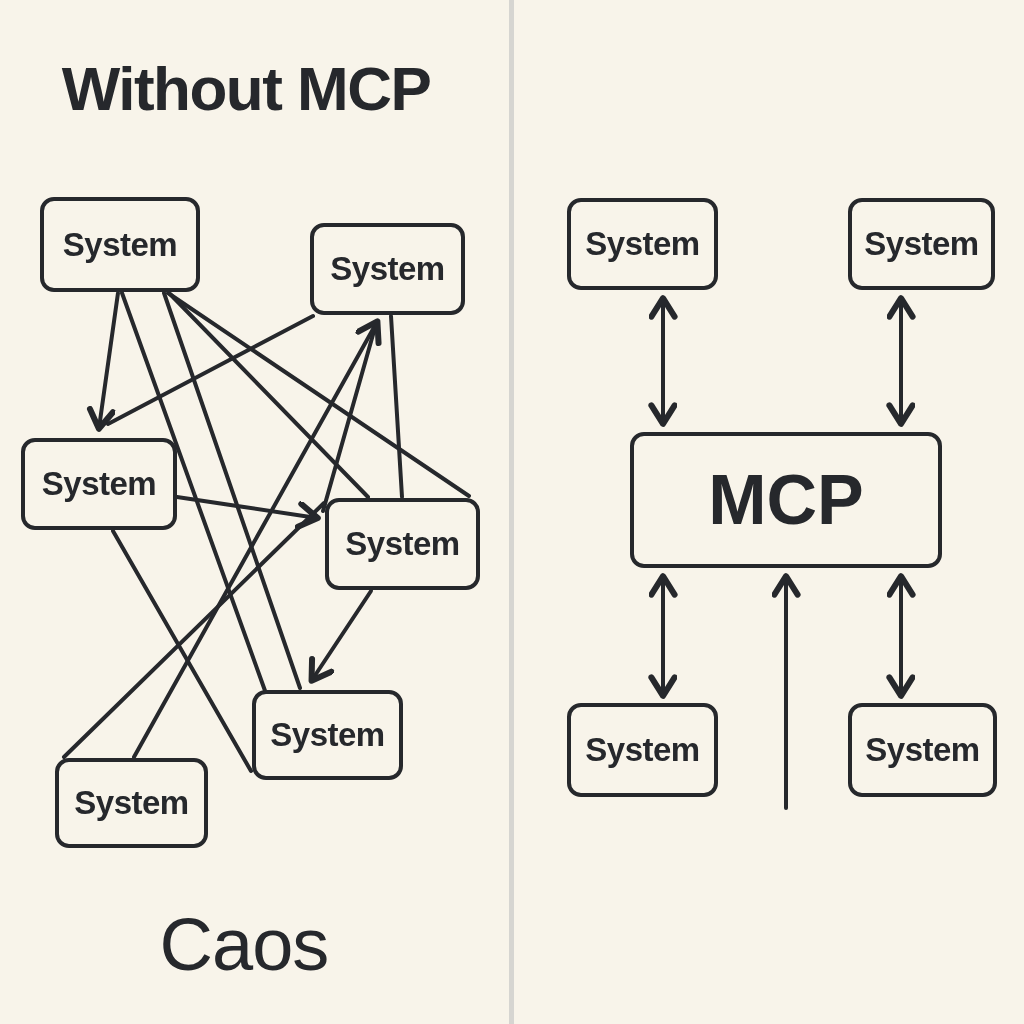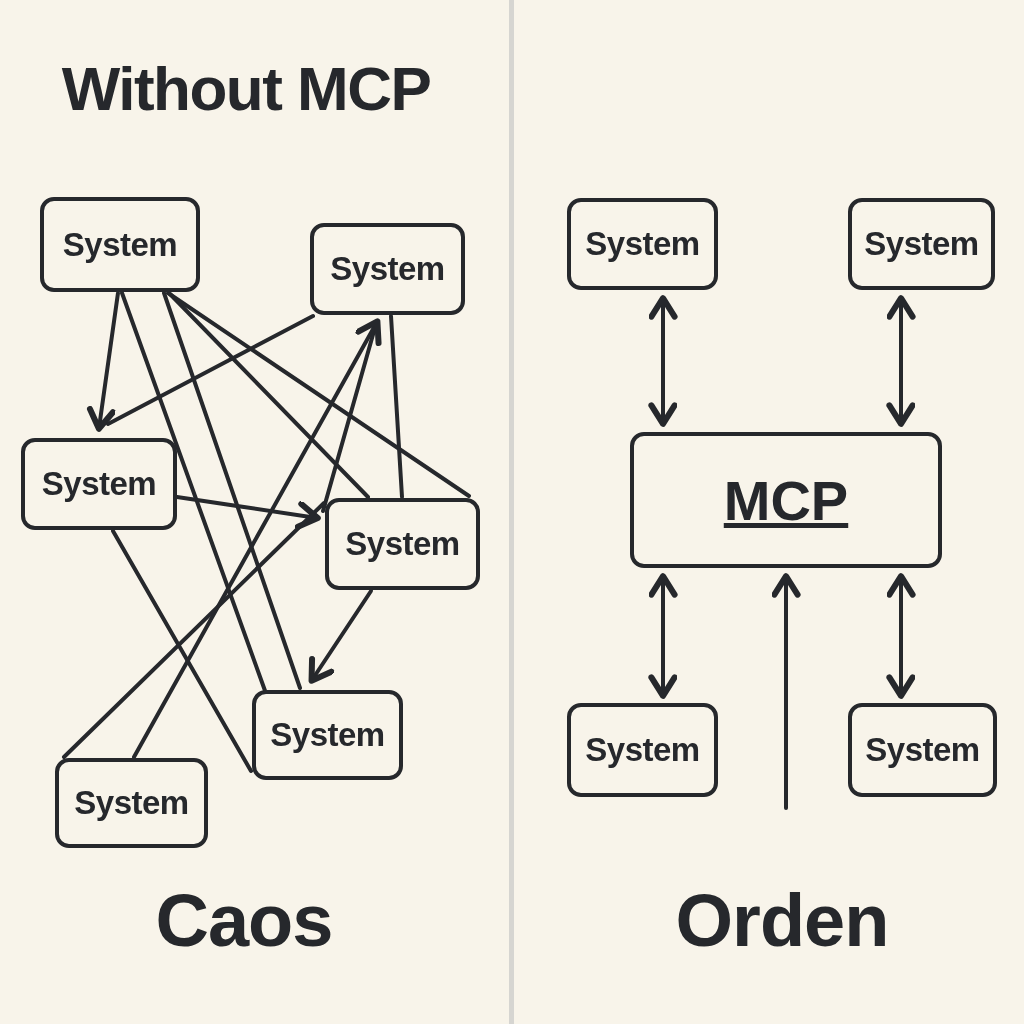--- a/index.html
+++ b/index.html
@@ -11,30 +11,30 @@
   svg.wires{position:absolute;left:0;top:0;width:1024px;height:1024px;}
   .wire{stroke:var(--ink,#26282c);stroke-width:4;fill:none;stroke-linecap:round;}
   .ah-path{stroke:var(--ink,#26282c);fill:none;}
   .divider{position:absolute;top:0;bottom:0;background:var(--div,#d6d5d1);}
   .title{
     position:absolute;transform:translateX(-50%);
     font-size:62px;font-weight:700;letter-spacing:-1.5px;white-space:nowrap;line-height:1;
   }
   .caption{
     position:absolute;transform:translateX(-50%);
-    font-size:74px;font-weight:700;letter-spacing:-1px;white-space:nowrap;line-height:1;
+    font-size:74px;font-weight:400;letter-spacing:-1px;white-space:nowrap;line-height:1;margin-top:24px;
   }
   .sysbox{
     position:absolute;box-sizing:border-box;
     border:4px solid var(--ink,#26282c);border-radius:14px;
     background:var(--bg,#f8f4ea);
     display:flex;align-items:center;justify-content:center;
   }
   .sysbox .lbl{font-size:33px;font-weight:600;letter-spacing:-0.5px;}
-  .sysbox.hub .lbl{font-size:56px;font-weight:700;letter-spacing:0px;text-decoration:underline;}
+  .sysbox.hub .lbl{font-size:70px;font-weight:700;letter-spacing:0px;}
 </style>
 </head>
 <body>
 
 <div class="canvas" id="canvas" style="--bg: #f8f4ea; --ink: #26282c; --div: #d6d5d1;">
 
   <svg class="wires" id="wires" viewBox="0 0 1024 1024" xmlns="http://www.w3.org/2000/svg">
     <defs>
       <marker id="ah" markerUnits="strokeWidth" markerWidth="8" markerHeight="8" refX="5.2" refY="3.5" orient="auto-start-reverse">
         <path class="ah-path" d="M0.8,0.6 L5.4,3.5 L0.8,6.4" stroke-width="1.5" stroke-linecap="round" stroke-linejoin="round"></path>
@@ -96,15 +96,14 @@
       </div>
       <div class="sysbox" style="left: 848px; top: 703px; width: 149px; height: 94px;">
         <span class="lbl">System</span>
       </div>
       <div class="sysbox hub" style="left: 630px; top: 432px; width: 312px; height: 136px;">
         <span class="lbl">MCP</span>
       </div>
     </div>
 
   <div class="caption" id="left-caption" style="left: 244px; top: 884px;">Caos</div>
-  <div class="caption" id="right-caption" style="left: 782px; top: 884px;">Orden</div>
 
 </div>
 
 </body></html>

